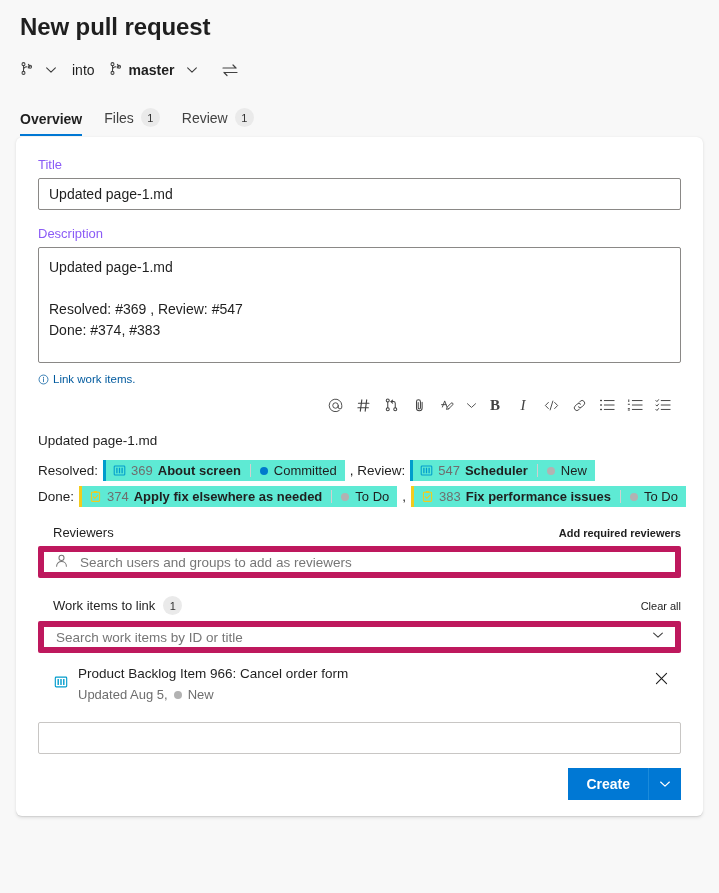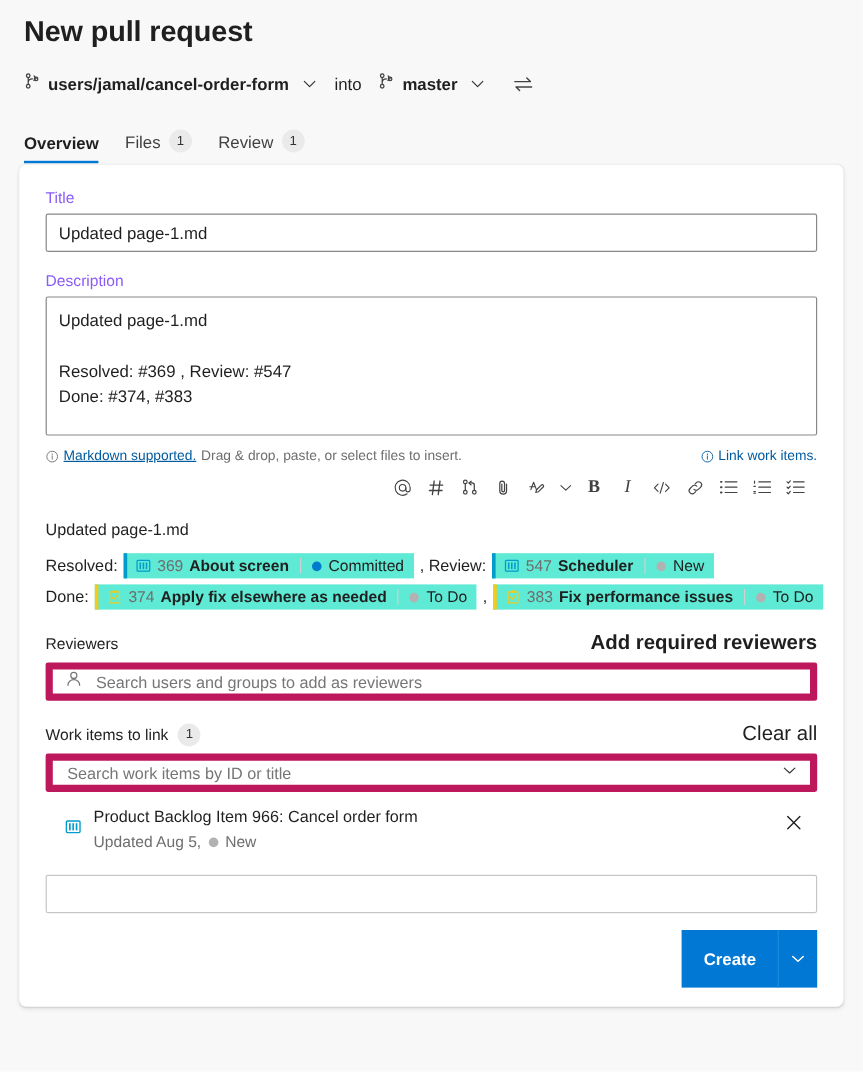--- a/index.html
+++ b/index.html
@@ -108,22 +108,22 @@
   .wi-bar.task { background:#f2cb1d; }
   .wi-icon { margin: 0 5px 0 7px; display:flex; align-items:center; }
   .wi-id { color:#6e6e6e; font-size:13px; margin-right:5px; }
   .wi-title { color:#1f1f1f; font-weight:600; font-size:13px; }
   .wi-div { width:1px; height:13px; background:#d0d0d0; margin:0 9px; }
   .wi-state { display:inline-flex; align-items:center; gap:6px; font-size:13px; color:#1f1f1f; }
   .dot { width:8px; height:8px; border-radius:50%; display:inline-block; }
 
   
   .section-head { display:flex; justify-content:space-between; align-items:center; margin-bottom:6px; }
-  .section-label { font-size:13px; color:#1f1f1f; display:flex; align-items:center; gap:8px; }
-  .section-action { font-size:17px; font-weight:600; color:#1f1f1f; cursor:pointer; }
+  .section-label { font-size:13px; color:#1f1f1f; display:flex; align-items:center; gap:8px;margin-left:15px; }
+  .section-action { font-size:11px; font-weight:600; color:#1f1f1f; cursor:pointer; }
   .section-action.plain { font-weight:400; color:#1f1f1f; }
   .pill {
     min-width:19px; height:19px; padding:0 6px; border-radius:10px; background:#eaeaea;
     font-size:11px; color:#323232; display:inline-flex; align-items:center; justify-content:center;
   }
   .search-field {
     width:100%; height:32px; border:6px solid #be185d; border-radius:2px;
     display:flex; align-items:center; padding: 0 10px; background:#fff; gap:9px;
   }
   .search-field input {
@@ -136,21 +136,21 @@
     display:flex; align-items:flex-start; justify-content:space-between;
     padding: 12px 6px 10px 16px;
   }
   .wi-row-left { display:flex; align-items:center; gap:10px; }
   .wi-row-title { font-size:13.5px; color:#1f1f1f; line-height:18px; }
   .wi-row-sub { font-size:13px; color:#6e6e6e; margin-top:4px; display:flex; align-items:center; gap:6px; }
   .close-x { cursor:pointer; color:#1f1f1f; padding: 6px; display:flex; align-items:center; }
 
   
   .footer { display:flex; justify-content:flex-end; margin-top: 14px; }
-  .split-btn { display:flex; height:48px; }
+  .split-btn { display:flex; height:32px; }
   .split-main {
     background:#0078d4; color:#fff; font-size:14px; font-weight:600;
     padding: 0 18px; display:flex; align-items:center; cursor:pointer;
     border-right:1px solid #1b8bdb;
   }
   .split-chev {
     background:#0078d4; color:#fff; width:32px; display:flex;
     align-items:center; justify-content:center; cursor:pointer;
   }
   .mt10 { margin-top: 10px; }
@@ -166,21 +166,20 @@
     <div class="branch-pick">
       <span>
         <svg width="14" height="15" viewBox="0 0 16 16" fill="none" stroke="#424242" stroke-width="1.2">
           <circle cx="4" cy="3" r="1.7"></circle>
             <circle cx="4" cy="13" r="1.7"></circle>
             <circle cx="11.5" cy="6" r="1.7"></circle>
           <path d="M4 4.7v6.6M4 9.5c0-2 1.5-3.4 4-3.5" stroke-linecap="round"></path>
           <path d="M9.6 3.2l2 2.3-2.2 1.9" stroke-linecap="round" stroke-linejoin="round" fill="none"></path>
         </svg>
       </span>
-      <span class="branch-name">users/jamal/cancel-order-form</span>
       <span class="chev">
         <svg width="14" height="14" viewBox="0 0 16 16">
             <path d="M3 5.5L8 10.5L13 5.5" stroke="#3b3b3b" stroke-width="1.2" fill="none" stroke-linecap="round" stroke-linejoin="round"></path>
           </svg>
       </span>
     </div>
 
     <span class="into-word">into</span>
 
     <div class="branch-pick">
@@ -231,30 +230,20 @@
   </div>
 
   <div>
     <label class="field-label">Description</label>
     <textarea class="desc-box" style="">Updated page-1.md
 
 Resolved: #369 , Review: #547
 Done: #374, #383</textarea>
 
     <div class="helper-row">
-      <div class="helper-left">
-        <span class="info-ico">
-          <svg width="11" height="11" viewBox="0 0 16 16" fill="none" stroke="#6e6e6e" stroke-width="1.1">
-              <circle cx="8" cy="8" r="6.5"></circle>
-              <path d="M8 7.2v4M8 4.8v.9" stroke-linecap="round"></path>
-            </svg>
-        </span>
-        <span class="md-link">Markdown supported.</span>
-        <span>Drag &amp; drop, paste, or select files to insert.</span>
-      </div>
       <div class="helper-right">
         <span class="info-ico">
           <svg width="11" height="11" viewBox="0 0 16 16" fill="none" stroke="#005a9e" stroke-width="1.1">
               <circle cx="8" cy="8" r="6.5"></circle>
               <path d="M8 7.2v4M8 4.8v.9" stroke-linecap="round"></path>
             </svg>
         </span>
         <span>Link work items.</span>
       </div>
     </div>

